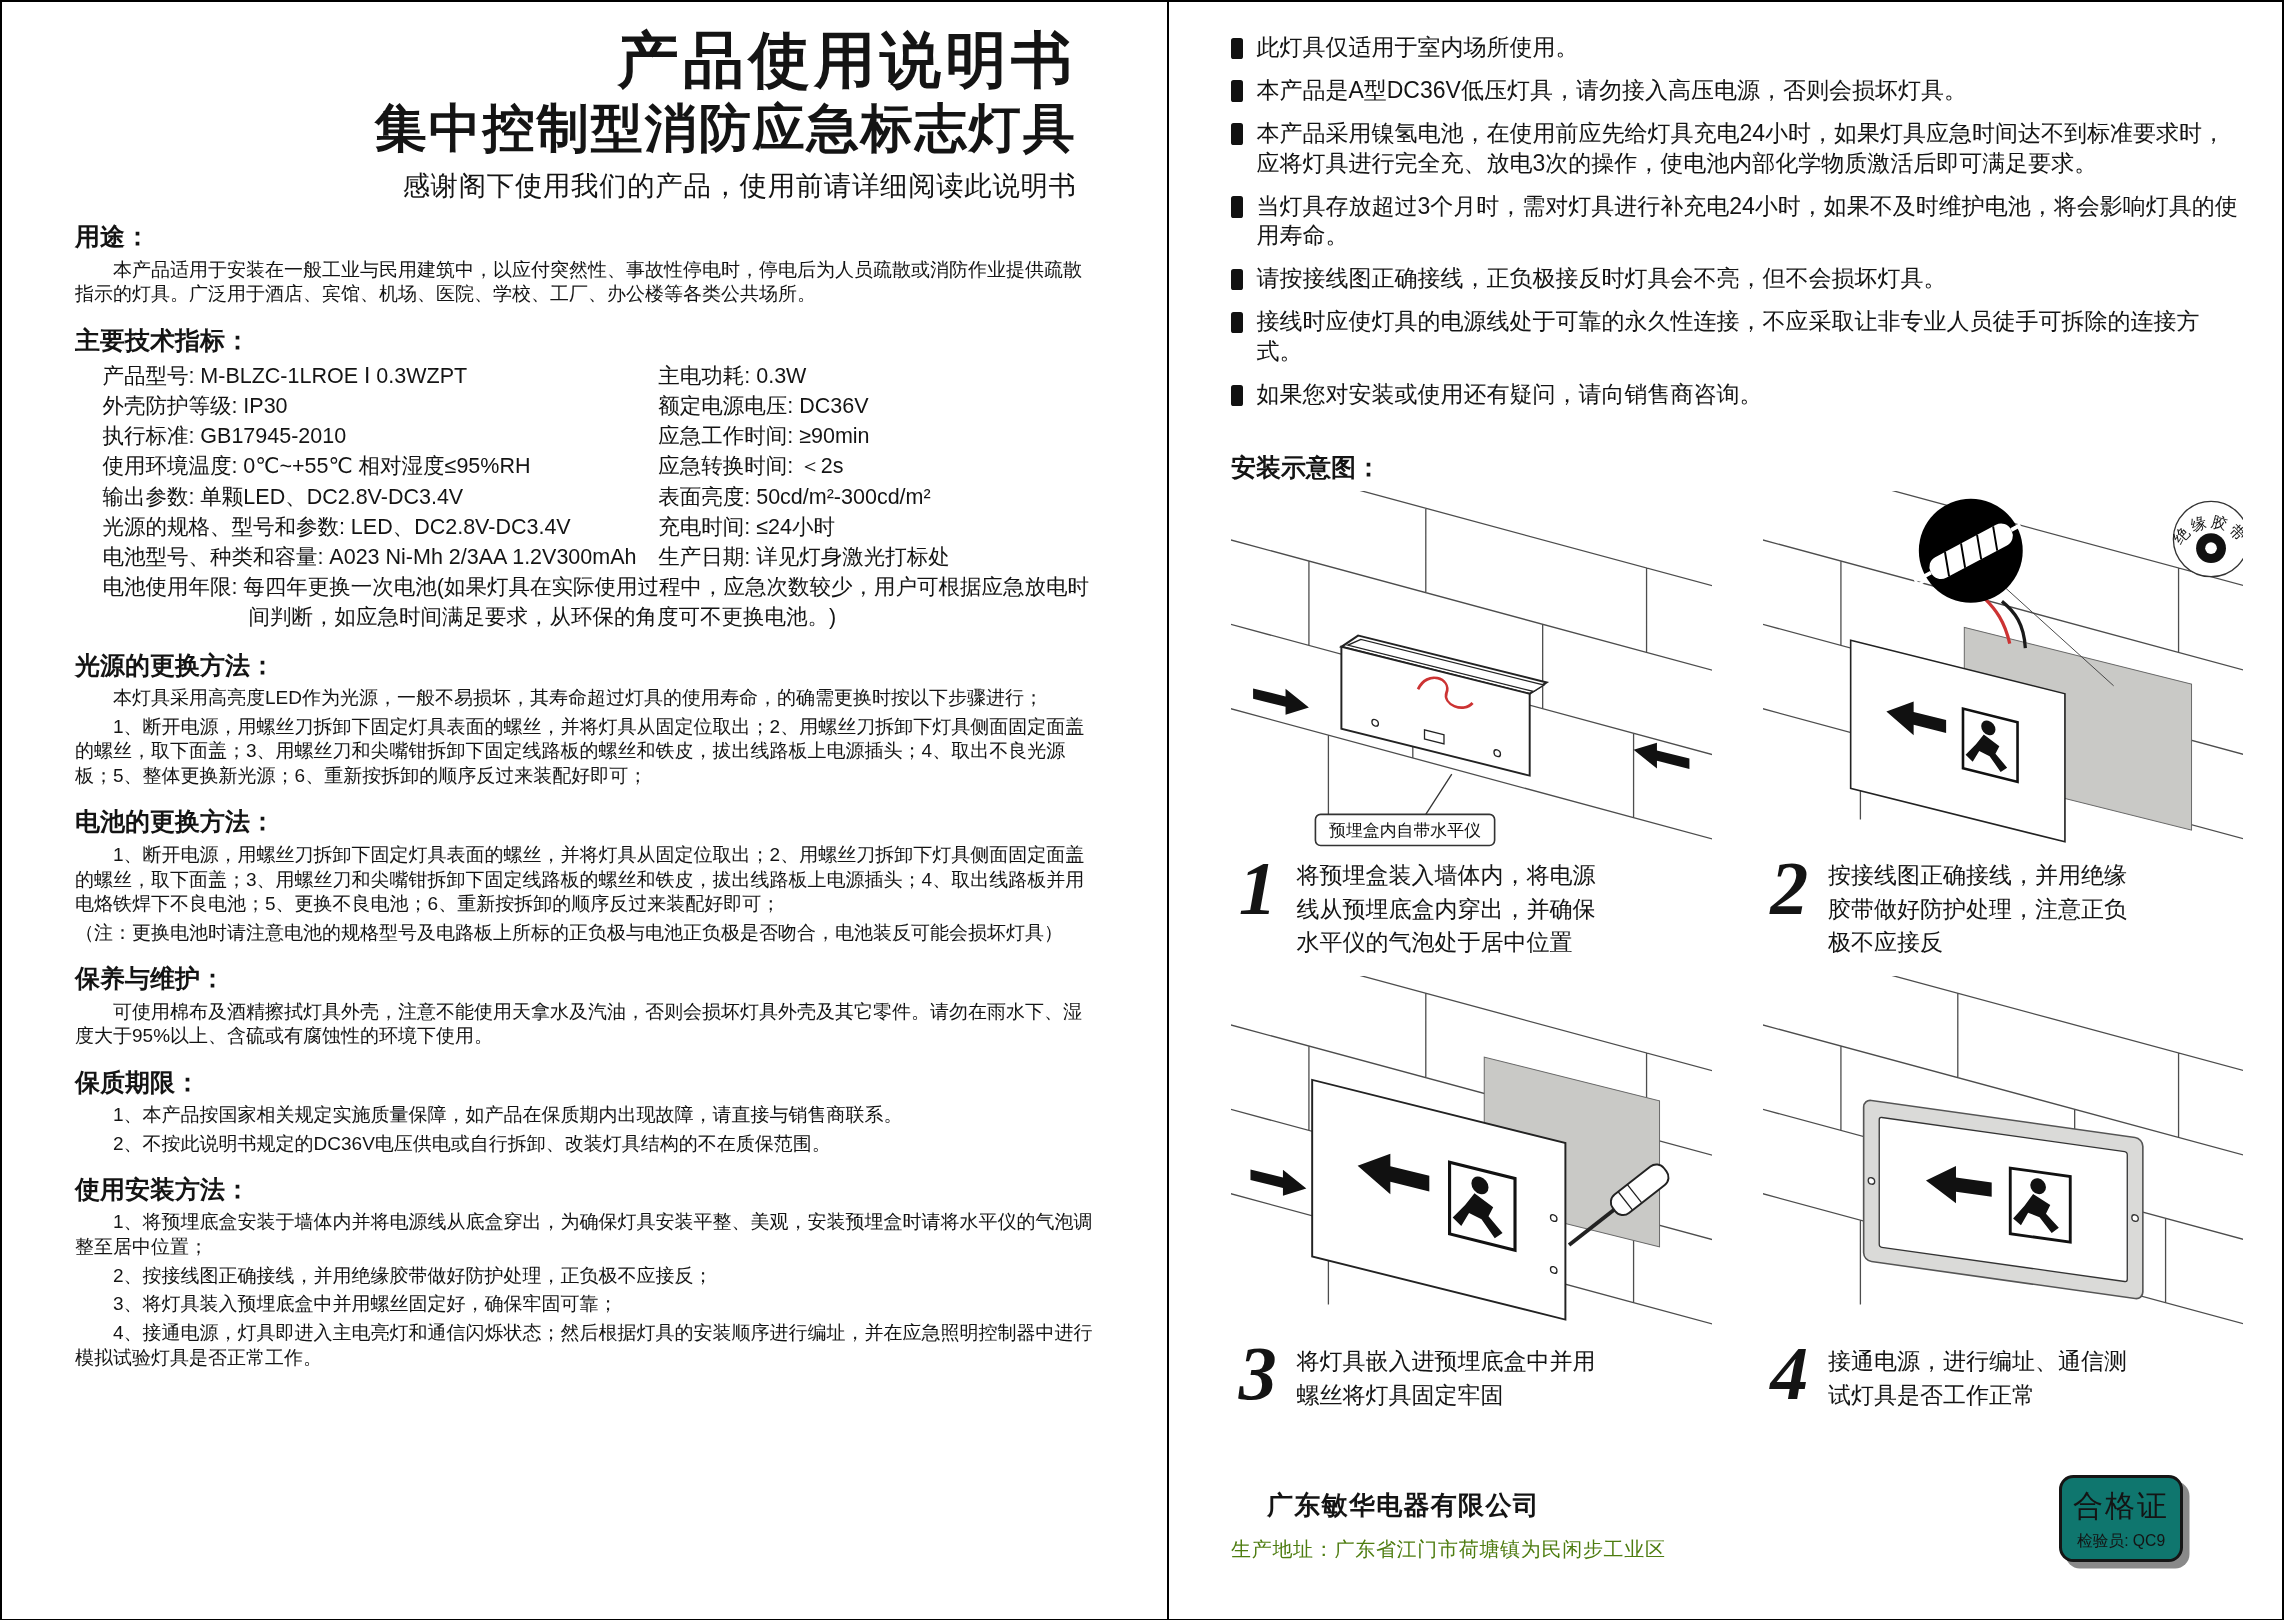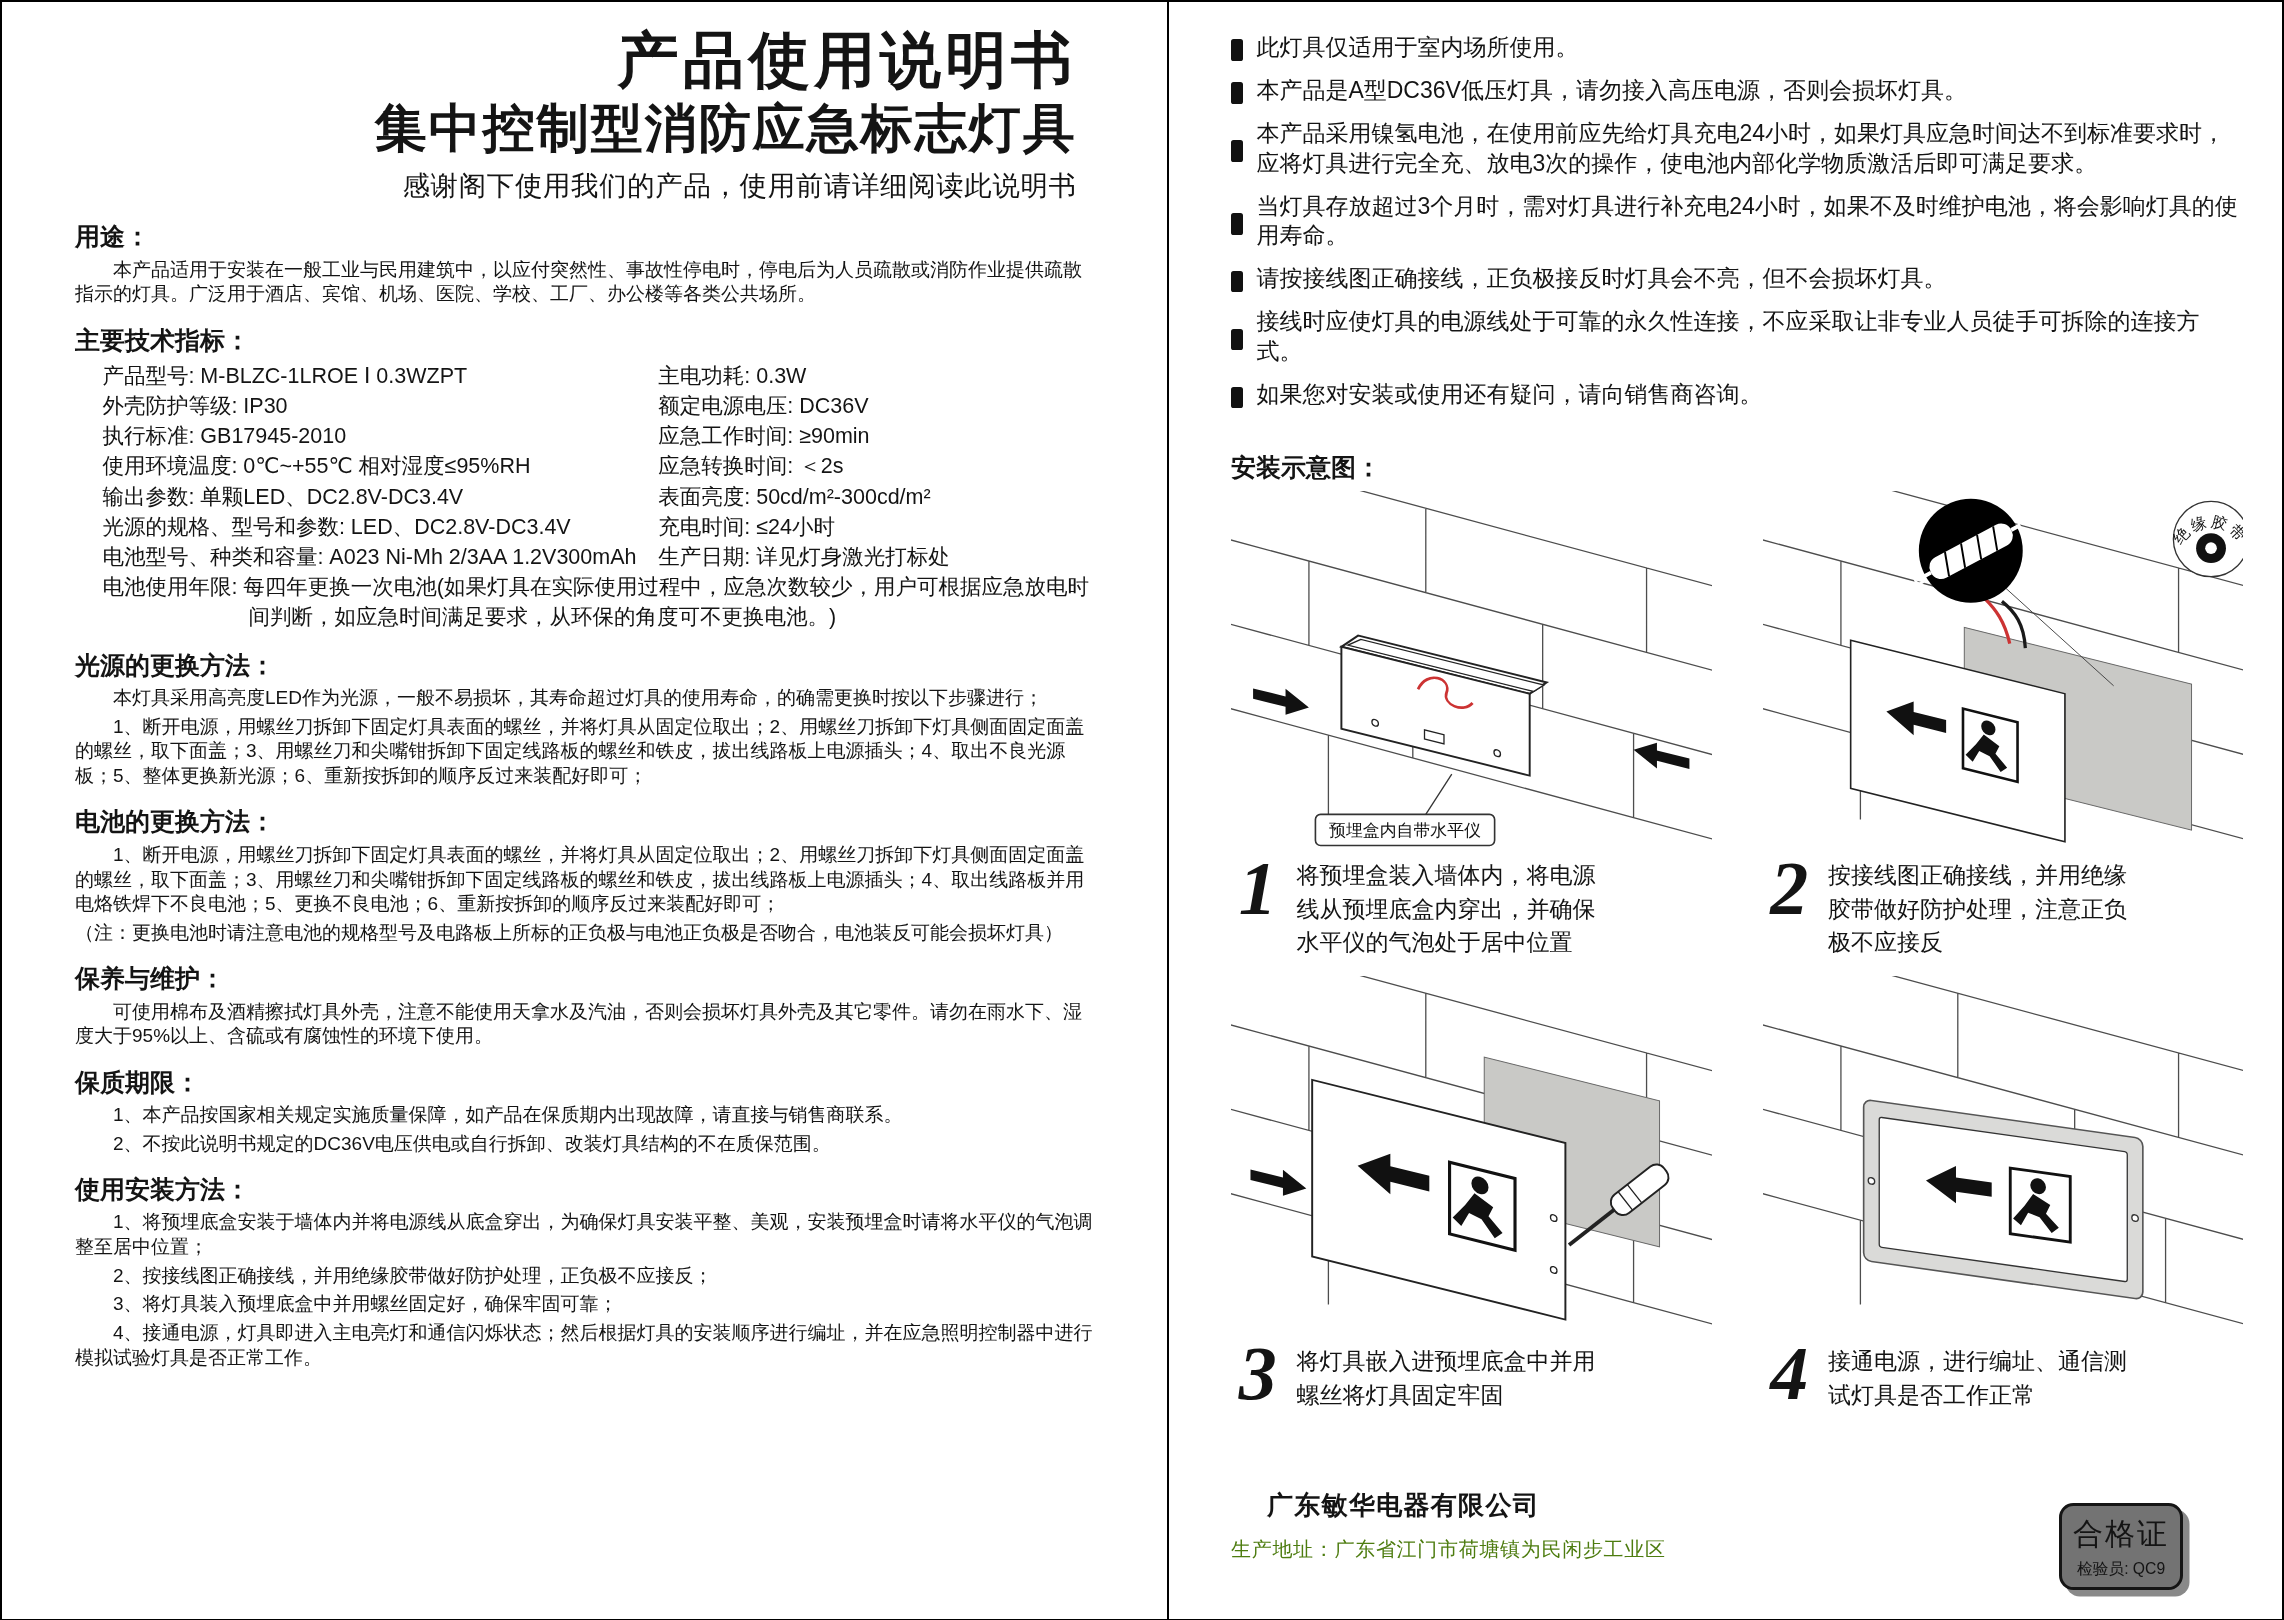--- a/index.html
+++ b/index.html
@@ -19,40 +19,40 @@
   .doc-subtitle { font-size:52px; font-weight:bold; letter-spacing:2px; line-height:1.1; margin:6.5px 0 0; }
   .doc-tagline  { font-size:27.4px; letter-spacing:0.7px; line-height:1.25; margin:11.8px 0 0; }
 
   .sec-h { font-size:25px; font-weight:bold; line-height:1.2; margin:17.6px 0 6.5px; }
   .para  { font-size:19px; line-height:1.3; margin:0 0 3.9px; text-indent:2em; }
   .para.noind { text-indent:0; }
 
   .specs { font-size:21.5px; line-height:1.4; padding-left:27.4px; }
   .spec-row { display:grid; grid-template-columns:56% 44%; }
   .spec-batt { padding-left:6.8em; text-indent:-6.8em; }
-  .bullet-row { display:flex; align-items:center; font-size:23px; line-height:1.3; margin:0 0 13px; }
+  .bullet-row { display:flex; align-items:flex-start; font-size:23px; line-height:1.3; margin:0 0 13px; }
   .bullet-row .btext { flex:1; }
   .sq { flex:none; display:inline-block; width:12.4px; height:21.5px; background:#111; border-radius:2.6px;
         margin:4.6px 13px 0 0; }
 
   
   .rb-list { margin-bottom:2.6px; }
   .dg-h { margin-top:26px; }
   .dgrid { display:grid; grid-template-columns:1fr 1fr; column-gap:51px; margin-top:2.6px; }
   .cell svg { width:100%; height:auto; display:block; }
   .caption { display:flex; gap:19.6px; margin:1.3px 0 17px 7.8px; align-items:flex-start; }
   .step-num { font-family:"Liberation Serif","DejaVu Serif",serif; font-style:italic; font-weight:bold;
               font-size:76px; line-height:0.85; }
   .step-text { font-size:23px; line-height:1.45; max-width:313px; padding-top:3.9px; }
 
   .footer { margin-top:auto; position:relative; padding:6.5px 0 33px; }
   .company { font-size:26px; font-weight:bold; letter-spacing:1.3px;margin-left:36px; }
   .address { font-size:20px; color:#4d7c0f; margin-top:13px; letter-spacing:0.7px; }
-  .cert { position:absolute; right:60px; bottom:6px; width:110px; border:3.9px solid #151515;
-          border-radius:14.4px; background:#737373; text-align:center; padding:7.8px 3.9px 6.5px;
+  .cert { position:absolute; right:60px; bottom:34px; width:110px; border:3.9px solid #151515;
+          border-radius:14.4px; background:#0f766e; text-align:center; padding:7.8px 3.9px 6.5px;
           box-shadow:6.5px 6.5px 0 rgba(40,40,40,0.55); }
   .cert-title { font-size:30px; letter-spacing:2px; }
   .cert-insp  { font-size:15.7px; margin-top:3.9px; letter-spacing:0; white-space:nowrap; }
 
   .wall { stroke:#4d4d4d; stroke-width:2; fill:none; }
   text.diag { font-family:"Liberation Sans","DejaVu Sans",sans-serif; fill:#111; }
 </style>
 </head>
 <body>
 

